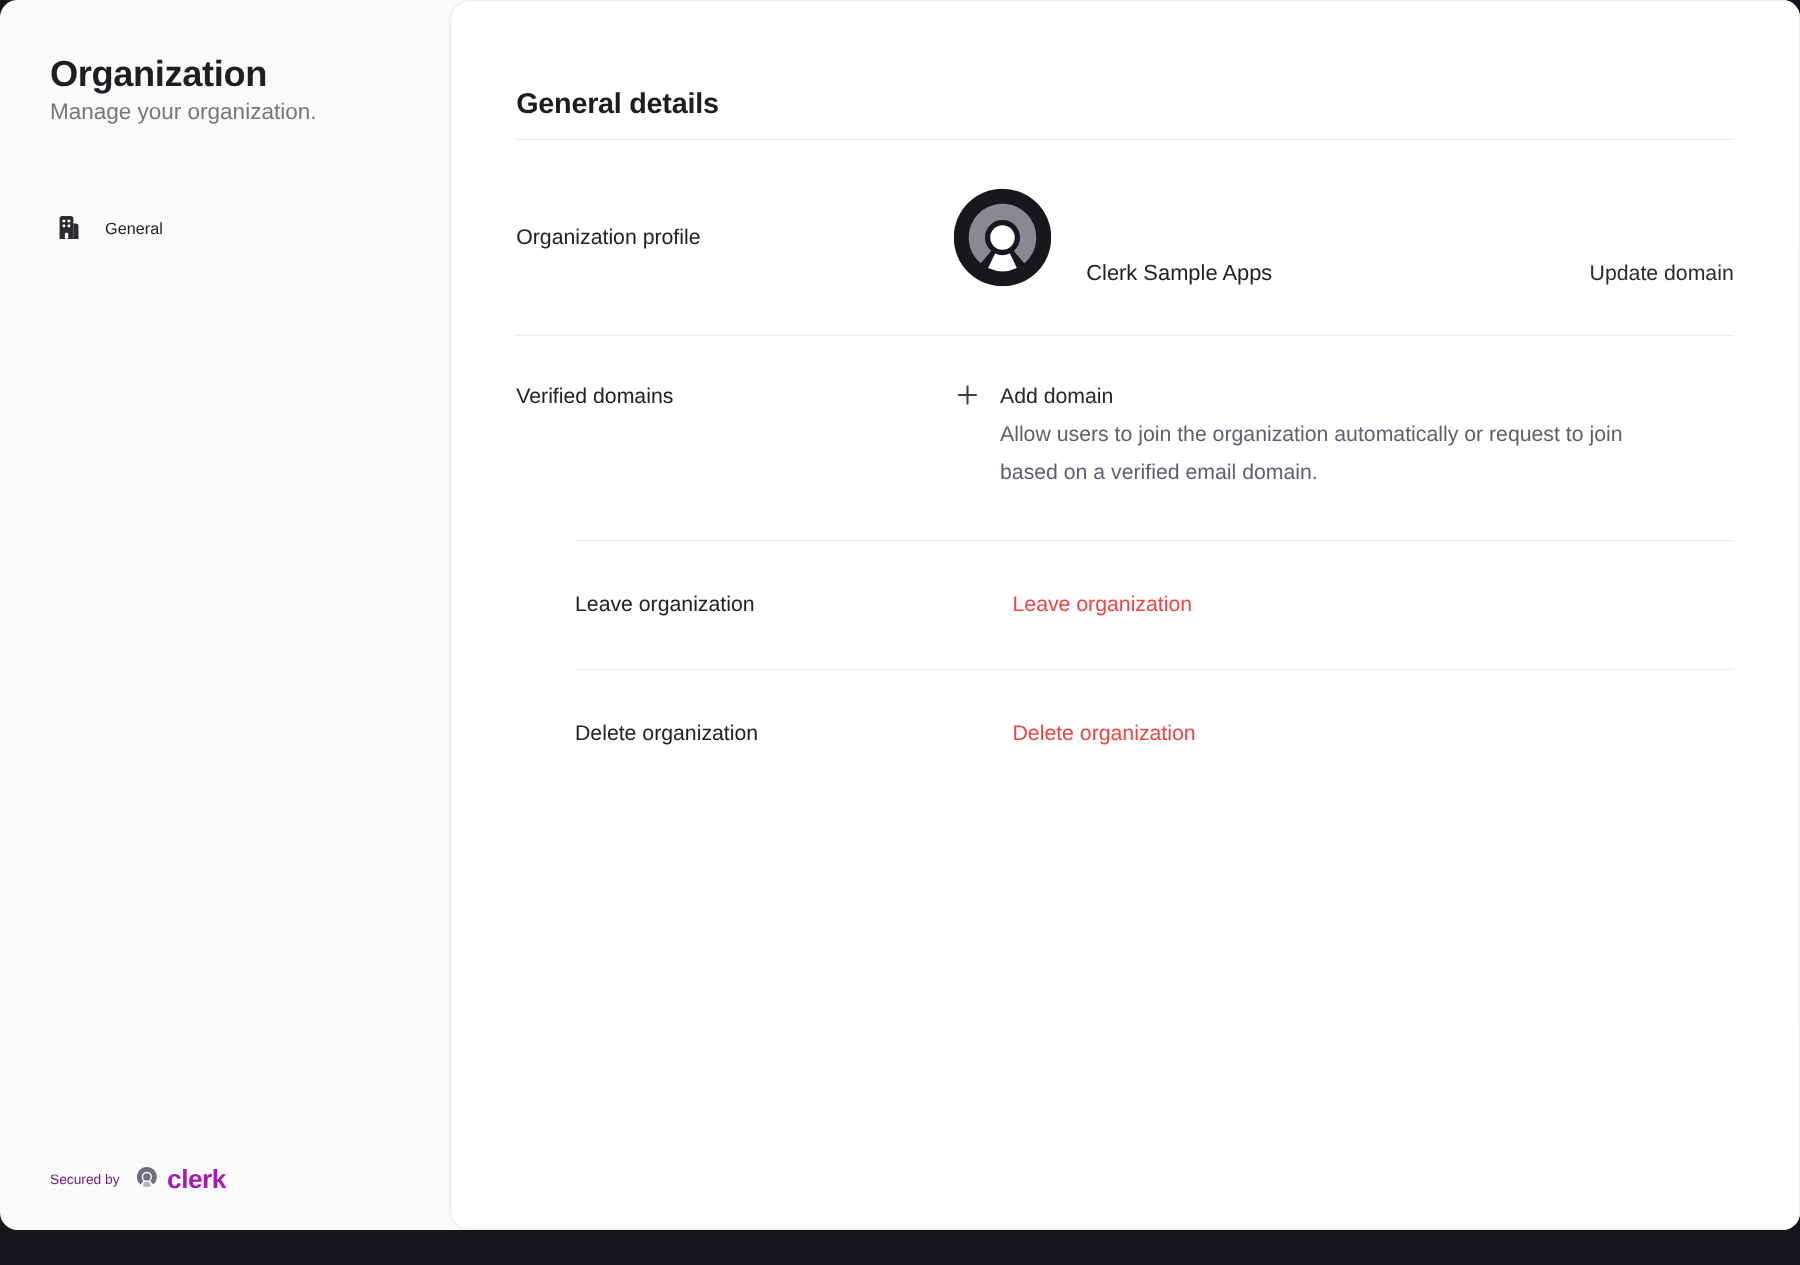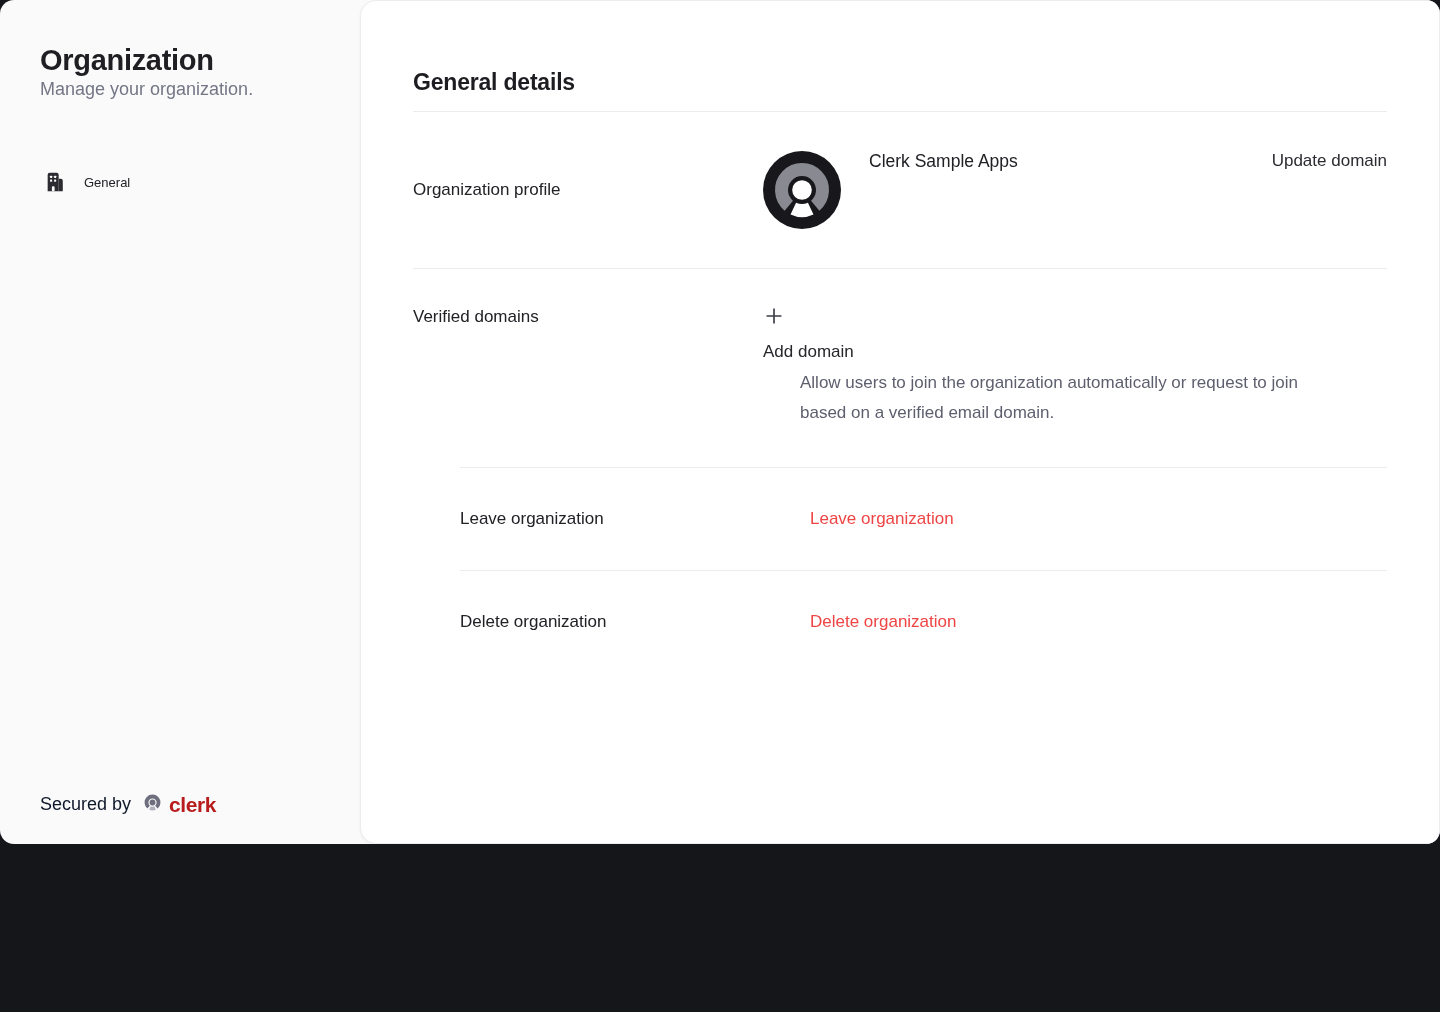--- a/index.html
+++ b/index.html
@@ -15,21 +15,21 @@
   *{box-sizing:border-box;margin:0;padding:0;}
   html,body{width:1440px;height:1012px;}
   body{
     background:#14161a;
     font-family:"Liberation Sans", sans-serif;
     color:var(--text);
     -webkit-font-smoothing:antialiased;
   }
   .screen{
     position:relative;
-    width:1440px;height:844px;
+    width:1440px;height:984px;
     background:var(--sidebar-bg);
     border-radius:14px;
     overflow:hidden;
   }
   
   .sidebar{
     position:absolute;left:0;top:0;bottom:0;width:360px;
     padding:44px 0 0 40px;
   }
   .sb-title{
@@ -46,62 +46,62 @@
   }
   .nav-item .nav-icon{width:22px;height:22px;display:flex;align-items:center;justify-content:center;flex:0 0 22px;}
   .nav-item.active{color:#212126;}
   .nav-item.active .nav-icon{color:#2b2b31;}
   .nav-item.hovered{background:var(--highlight);color:var(--muted2);}
   .nav-item.hovered .nav-icon{color:#74768a;}
   .sb-footer{
     position:absolute;left:40px;bottom:26px;
     display:flex;align-items:center;gap:10px;
   }
-  .secured-by{font-size:18px;color:#0f172a;}
+  .secured-by{font-size:11px;color:#701a75;}
   .brand{display:flex;align-items:center;gap:5px;cursor:pointer;}
-  .brand-word{font-size:21px;font-weight:600;letter-spacing:-.4px;color:#b91c1c;}
+  .brand-word{font-size:21px;font-weight:600;letter-spacing:-.4px;color:#a21caf;}
   
   .main{
     position:absolute;left:360px;top:0;right:0;bottom:0;
     background:var(--panel);
     border-radius:16px 12px 12px 16px;
     border:1px solid #ececf0;
     box-shadow:0 1px 3px rgba(0,0,0,.05);
   }
   .main-inner{padding:0 52px;}
   .page-heading{
     padding-top:68px;
     font-size:23px;font-weight:700;letter-spacing:-.2px;color:#1c1c21;
     height:110px;
   }
   .row{
     display:flex;align-items:center;
     border-top:1px solid var(--divider);
   }
   .row-label{flex:0 0 350px;font-size:17px;color:var(--text);}
-  .row-body{flex:1;display:flex;align-items:flex-start;}
+  .row-body{flex:1;display:flex;align-items:flex-end;}
   
   .row-profile{padding:39px 0;}
   .avatar{
     width:78px;height:78px;border-radius:50%;flex:0 0 78px;
     display:block;
   }
   .org-name{margin-left:28px;font-size:17.5px;color:#212126;}
   .update-profile{
     margin-left:auto;font-size:17px;color:#2b2b31;cursor:pointer;
     background:none;border:none;font-family:inherit;padding:0;
   }
   
   .row-domains{align-items:flex-start;padding:36px 0 39px;}
   .row-domains .row-label{padding-top:2px;}
   .domains-body{flex:1;display:block;}
   .add-domain{
-    display:flex;align-items:flex-start;gap:15px;
+    display:flex;align-items:flex-end;gap:15px;
     font-size:17px;color:#26262b;cursor:pointer;
-    background:none;border:none;font-family:inherit;padding:0;flex-direction:column;
+    background:none;border:none;font-family:inherit;padding:0;
   }
   .plus-icon{width:22px;height:22px;color:#3c3d45;flex:0 0 22px;}
   .domain-desc{
     margin:6px 0 0 37px;max-width:540px;
     font-size:17px;line-height:30px;color:var(--muted);
   }
   
   .row-action{padding:41px 0;margin-left:47px;}
   .danger-link{
     font-size:17px;color:var(--danger);cursor:pointer;

